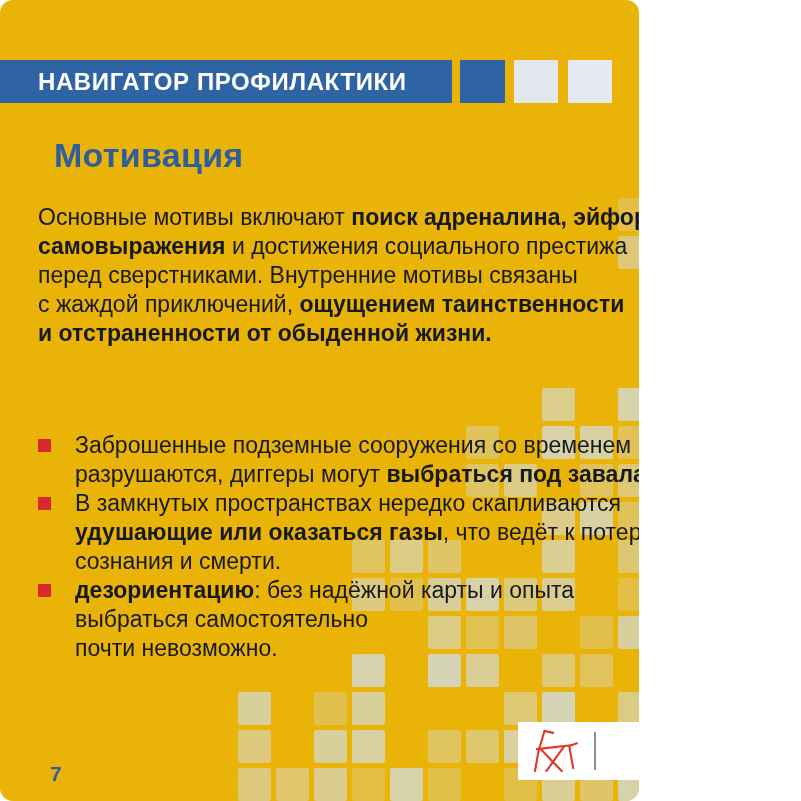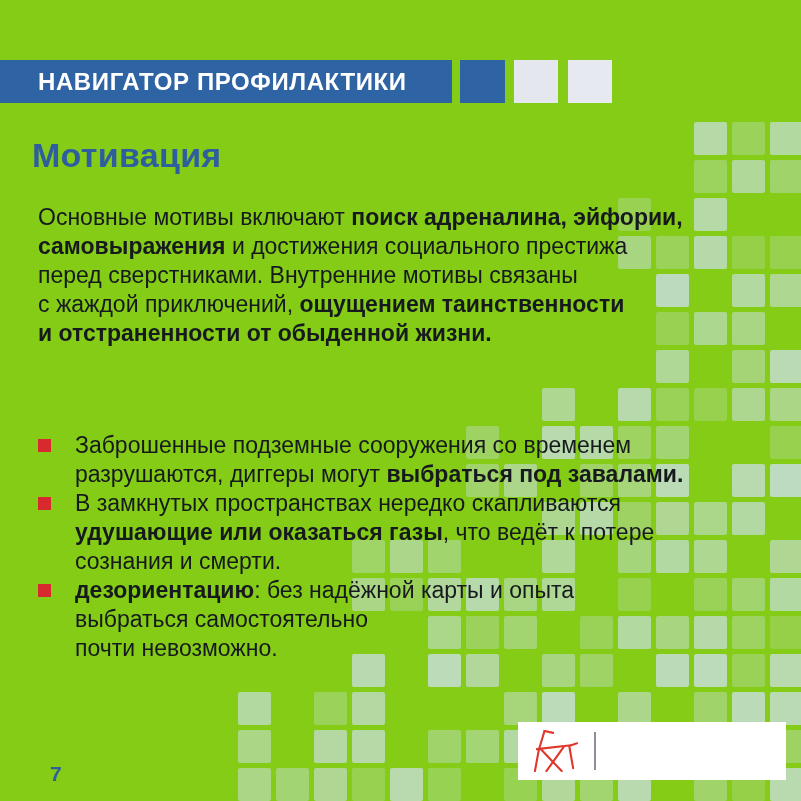--- a/index.html
+++ b/index.html
@@ -1,32 +1,32 @@
 <!DOCTYPE html>
 <html><head>
 <meta charset="utf-8">
 <style>
   html,body{margin:0;padding:0;background:#ffffff;}
-  .page{position:relative;width:801px;height:801px;background:#84cc16;overflow:hidden;
-        font-family:"Liberation Sans",sans-serif;}
+  .page{position:relative;width:639px;height:801px;background:#eab308;overflow:hidden;
+        font-family:"Liberation Sans",sans-serif;border-radius:13px;}
   .bg-pattern{position:absolute;inset:0;z-index:0;}
   .bg-cell{position:absolute;width:33px;height:33px;border-radius:2px;background:#cfe0f3;}
   .content{position:absolute;inset:0;z-index:1;}
 
   
   .header-row{position:absolute;top:60px;left:0;height:43px;display:flex;align-items:stretch;}
   .header-bar{width:452px;background:#2f64a4;color:#ffffff;display:flex;align-items:center;}
   .header-bar span{padding-left:38px;font-size:24px;font-weight:700;letter-spacing:0.6px;}
   .hsq{height:43px;}
   .hsq-blue{width:45px;background:#2f64a4;margin-left:8px;}
   .hsq-gray1{width:44px;background:#e4e8ee;margin-left:9px;}
   .hsq-gray2{width:44px;background:#e6eaf0;margin-left:10px;}
 
   
-  .h-blue{position:absolute;left:32px;margin:0;color:#2e5e9e;font-size:34px;font-weight:700;letter-spacing:0.3px;}
+  .h-blue{position:absolute;left:54px;margin:0;color:#2e5e9e;font-size:34px;font-weight:700;letter-spacing:0.3px;}
   .h-motivation{top:136px;}
   .h-danger{top:368px;}
 
   
   .bodytext{color:#16191d;font-size:23px;line-height:29px;white-space:pre-wrap;}
   .bodytext b{font-weight:700;}
   .para{position:absolute;top:203px;left:38px;width:742px;margin:0;}
 
   .bullets{position:absolute;top:431px;left:38px;width:742px;margin:0;padding:0;list-style:none;}
   .bullets li{display:flex;align-items:flex-start;}

